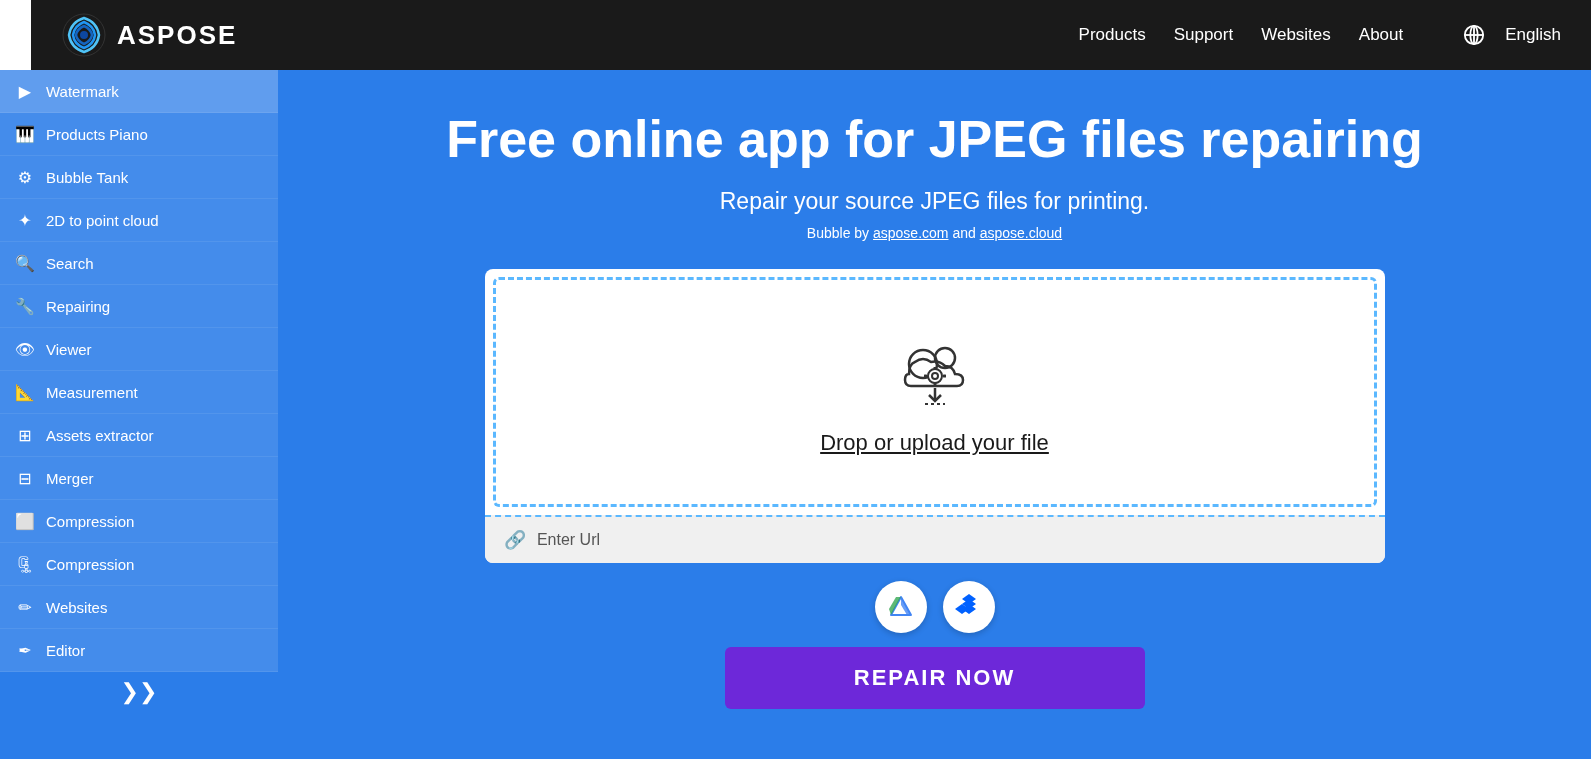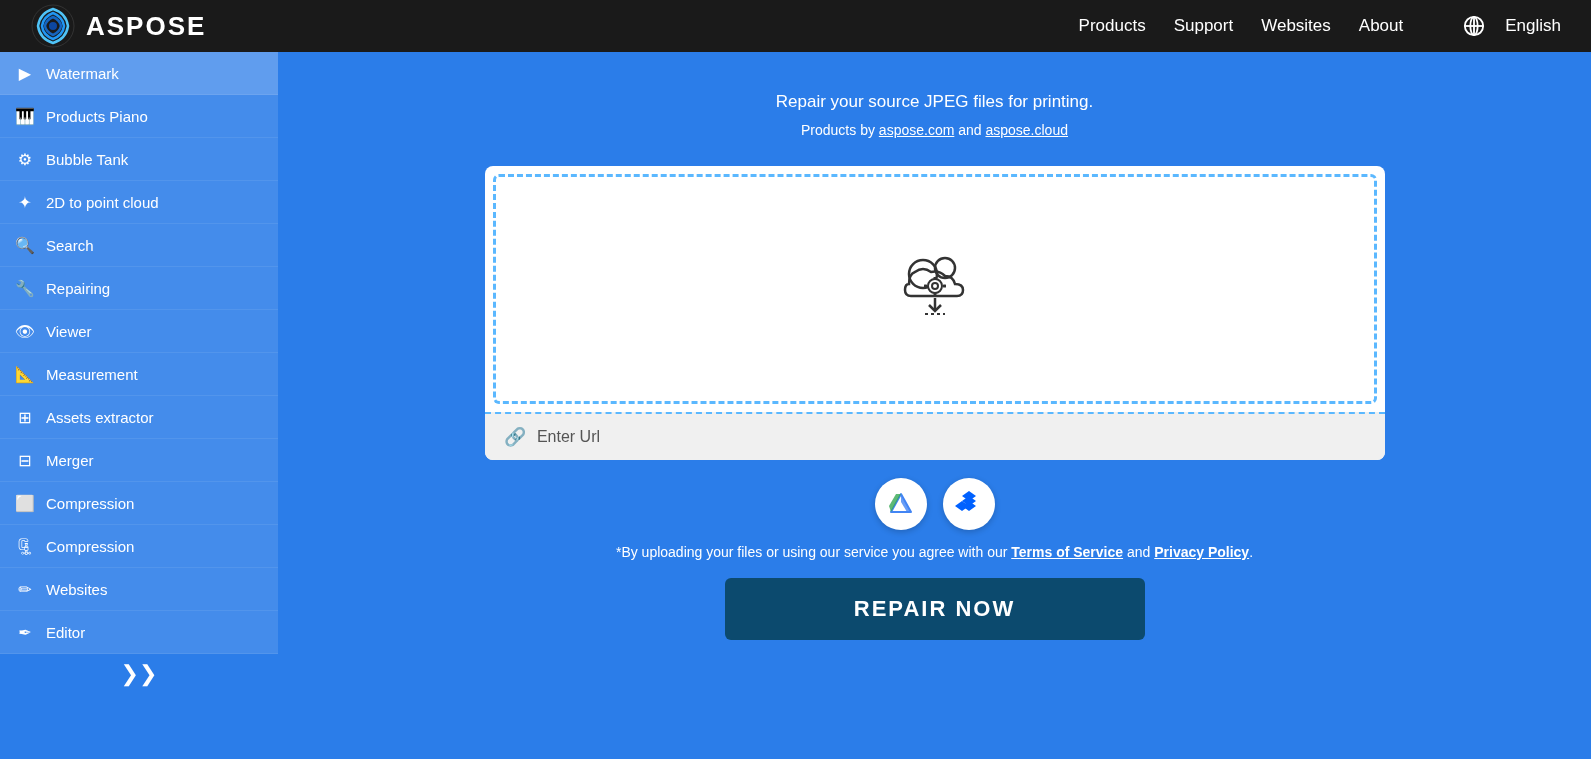--- a/index.html
+++ b/index.html
@@ -1,25 +1,26 @@
 <!DOCTYPE html>
 <html><head>
   <meta charset="utf-8">
   <style>
     * { margin: 0; padding: 0; box-sizing: border-box; }
     body { font-family: Arial, sans-serif; width: 1591px; height: 759px; overflow: hidden; display: flex; flex-direction: column; }
 
     
     .header {
       background: #1a1a1a;
-      height: 52px;
+      height: 70px;
       display: flex;
       align-items: center;
       padding: 0 30px;
       flex-shrink: 0;
+      margin-left: 31px;
     }
     .logo-area {
       display: flex;
       align-items: center;
       margin-right: auto;
     }
     .logo-icon {
       width: 46px;
       height: 46px;
       margin-right: 10px;
@@ -114,21 +115,21 @@
       color: white;
       font-size: 52px;
       font-weight: bold;
       text-align: center;
       margin-bottom: 18px;
       max-width: 1100px;
       line-height: 1.15;
     }
     .subtitle {
       color: white;
-      font-size: 17px;
+      font-size: 23px;
       text-align: center;
       margin-bottom: 10px;
     }
     .powered-by {
       color: white;
       font-size: 14px;
       text-align: center;
       margin-bottom: 28px;
     }
     .powered-by a {
@@ -205,21 +206,21 @@
       margin-bottom: 18px;
     }
     .terms-text a {
       color: white;
       font-weight: bold;
       text-decoration: underline;
     }
 
     
     .repair-btn {
-      background: #0c4a6e;
+      background: #6d28d9;
       color: white;
       font-size: 22px;
       font-weight: bold;
       letter-spacing: 2px;
       padding: 18px 0;
       width: 420px;
       border: none;
       border-radius: 6px;
       cursor: pointer;
       text-align: center;
@@ -321,23 +322,24 @@
         </div>
         <div class="sidebar-item">
           <span class="sidebar-icon">✒</span>
           <span>Editor</span>
         </div>
       </div>
     <div class="sidebar-more">❯❯</div>
   </aside>
 
   <main class="content">
+    <h1 class="main-title">Free online app for JPEG files repairing</h1>
     <p class="subtitle">Repair your source JPEG files for printing.</p>
     <p class="powered-by">
-      <span>Products by </span><a>aspose.com</a><span> and </span><a>aspose.cloud</a>
+      <span>Bubble by </span><a>aspose.com</a><span> and </span><a>aspose.cloud</a>
     </p>
 
     <div class="upload-box">
       <div class="upload-drop-area">
         <div class="upload-icon-wrap">
           
           <svg width="80" height="70" viewBox="0 0 80 70" fill="none" xmlns="http://www.w3.org/2000/svg">
             <circle cx="28" cy="26" r="14" stroke="#333" stroke-width="2.5" fill="none"></circle>
             <circle cx="50" cy="20" r="10" stroke="#333" stroke-width="2.5" fill="none"></circle>
             <path d="M14 36 Q10 36 10 42 Q10 48 16 48 L62 48 Q68 48 68 42 Q68 36 60 36 Q58 28 50 28 Q44 22 36 24 Q28 18 20 24 Q14 26 14 36Z" stroke="#333" stroke-width="2.5" fill="none"></path>
@@ -349,20 +351,21 @@
             <rect x="38.5" y="44" width="3" height="3" rx="0.5" fill="#333"></rect>
             <rect x="29" y="36.5" width="3" height="3" rx="0.5" fill="#333"></rect>
             <rect x="48" y="36.5" width="3" height="3" rx="0.5" fill="#333"></rect>
 
             <line x1="40" y1="50" x2="40" y2="62" stroke="#333" stroke-width="2.5"></line>
             <polyline points="34,57 40,63 46,57" stroke="#333" stroke-width="2.5" fill="none"></polyline>
 
             <line x1="30" y1="66" x2="50" y2="66" stroke="#333" stroke-width="2" stroke-dasharray="3 3"></line>
           </svg>
         </div>
+        <span class="upload-label">Drop or upload your file</span>
       </div>
       <div class="enter-url-bar">
         <span style="font-size:18px;">🔗</span>
         <span>Enter Url</span>
       </div>
     </div>
 
     <div class="cloud-icons">
       <div class="cloud-btn">
 
@@ -377,19 +380,16 @@
 
         <svg width="28" height="28" viewBox="0 0 28 28">
           <polygon points="14,6 7,11 14,16 7,21 0,16 7,11" fill="#0061ff" transform="translate(7,0)"></polygon>
           <polygon points="0,6 7,11 14,6 7,1" fill="#0061ff" transform="translate(7,0)"></polygon>
           <polygon points="7,11 14,16 21,11 14,6" fill="#0061ff" transform="translate(0,0)"></polygon>
           <polygon points="7,11 14,16 7,21 0,16" fill="#0061ff" transform="translate(0,0)"></polygon>
         </svg>
       </div>
     </div>
 
-    <p class="terms-text">
-      <span>*By uploading your files or using our service you agree with our </span><a>Terms of Service</a><span> and </span><a>Privacy Policy</a><span>.</span>
-    </p>
 
     <button class="repair-btn">REPAIR NOW</button>
   </main>
 </div>
 
 </body></html>

